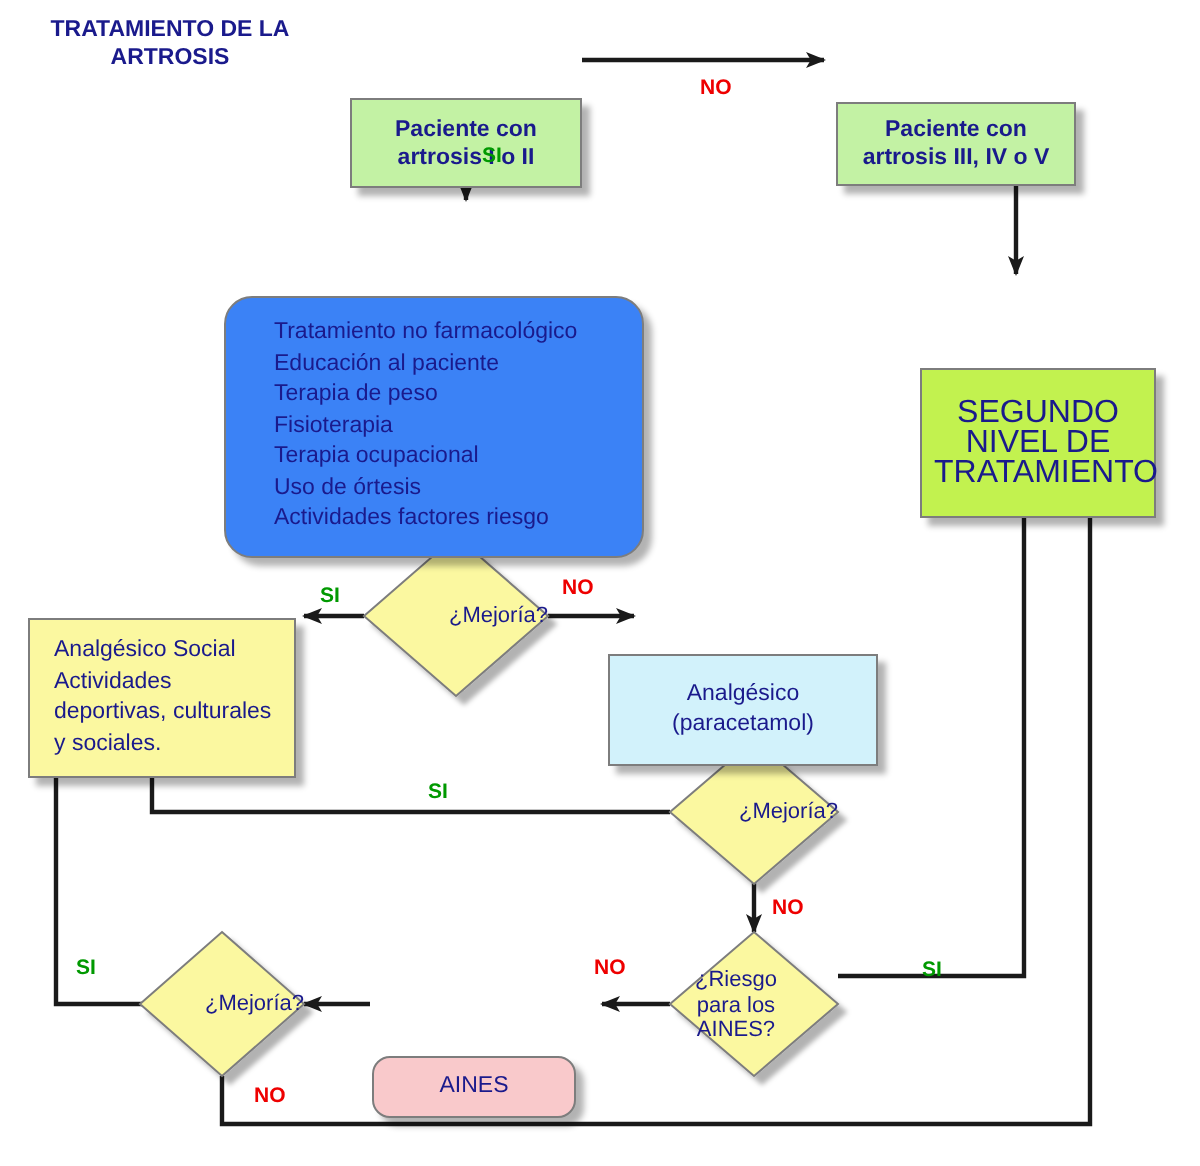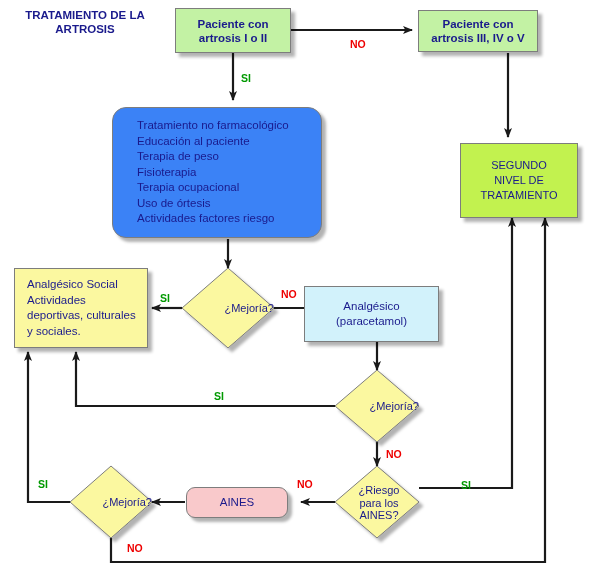--- a/index.html
+++ b/index.html
@@ -27,40 +27,41 @@
   .node {
     position: absolute;
     box-sizing: border-box;
     display: flex;
     align-items: center;
     justify-content: center;
     color: #1a1a8c;
     font-size: 11px;
     line-height: 13px;
     z-index: 3;
+    margin-top: 41px;
   }
   .node .inner {
     width: 100%;
     padding: 0 6px;
     box-sizing: border-box;
   }
   
   .box {
     border: 1px solid #7d7d7d;
     box-shadow: 4px 4px 3px rgba(0,0,0,0.30);
   }
   .box-green {
     background: #c3f2a4;
     font-weight: bold;
     font-size: 11.5px;
     line-height: 14px;
   }
   .box-limegreen {
     background: #c2f24f;
-    font-size: 11px;
+    font-size: 16px;
     line-height: 15px;
     text-align: center;
   }
   .box-pink {
     background: #3b82f6;
     border-radius: 14px;
     font-size: 11.5px;
     line-height: 15.5px;
   }
   .box-pink-sm {
@@ -242,21 +243,21 @@
       <span>¿Mejoría?</span>
     </div>
   </div>
 
   <div class="diamond" style="left:335px; top:370px; width:84px; height:72px;">
     <div class="dlabel">
       <span>¿Mejoría?</span>
     </div>
   </div>
 
-  <div class="diamond" style="left:337px; top:466px; width:84px; height:72px;">
+  <div class="diamond" style="left:326px; top:466px; width:84px; height:72px;">
     <div class="dlabel" style="display:block; padding-top:18px; box-sizing:border-box;">
       <div>¿Riesgo</div>
       <div>para los</div>
       <div>AINES?</div>
     </div>
   </div>
 
   <div class="diamond" style="left:70px; top:466px; width:82px; height:72px;">
     <div class="dlabel">
       <span>¿Mejoría?</span>

